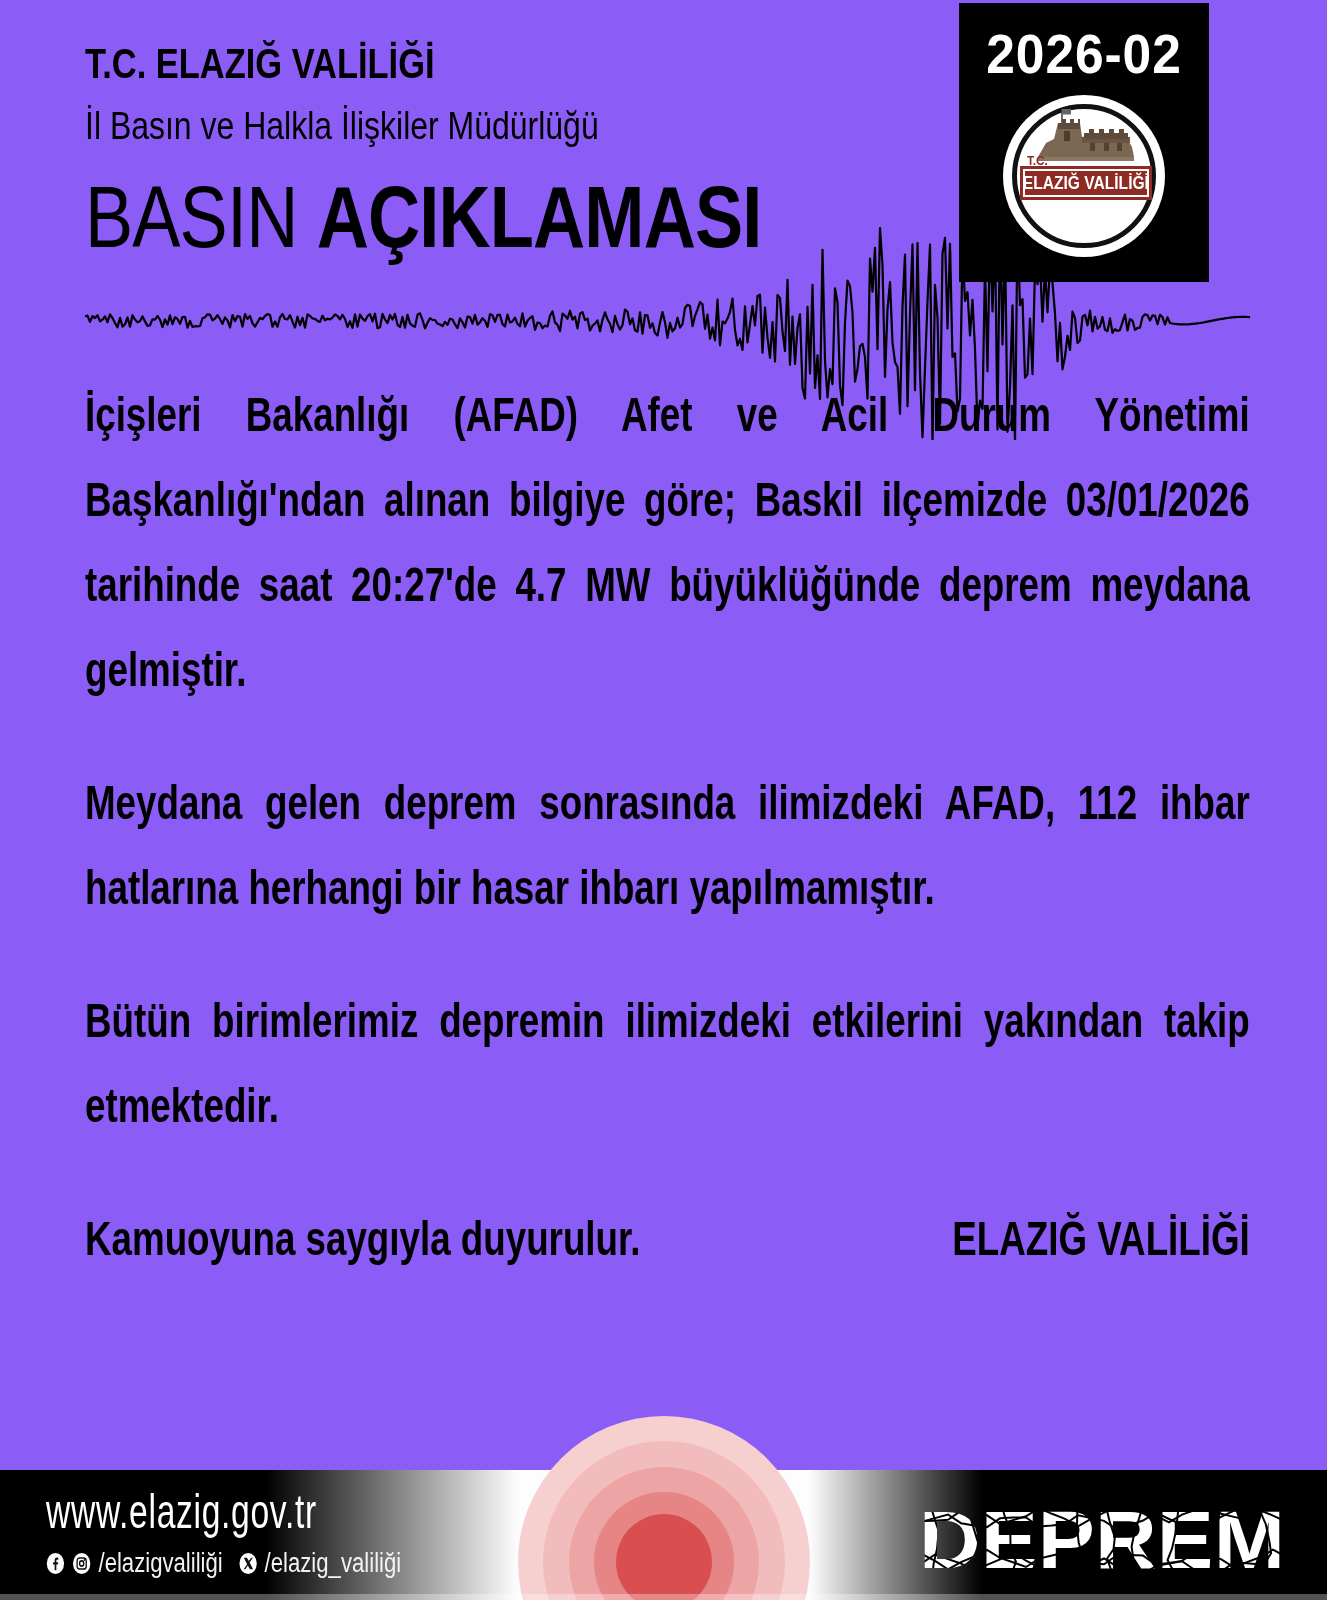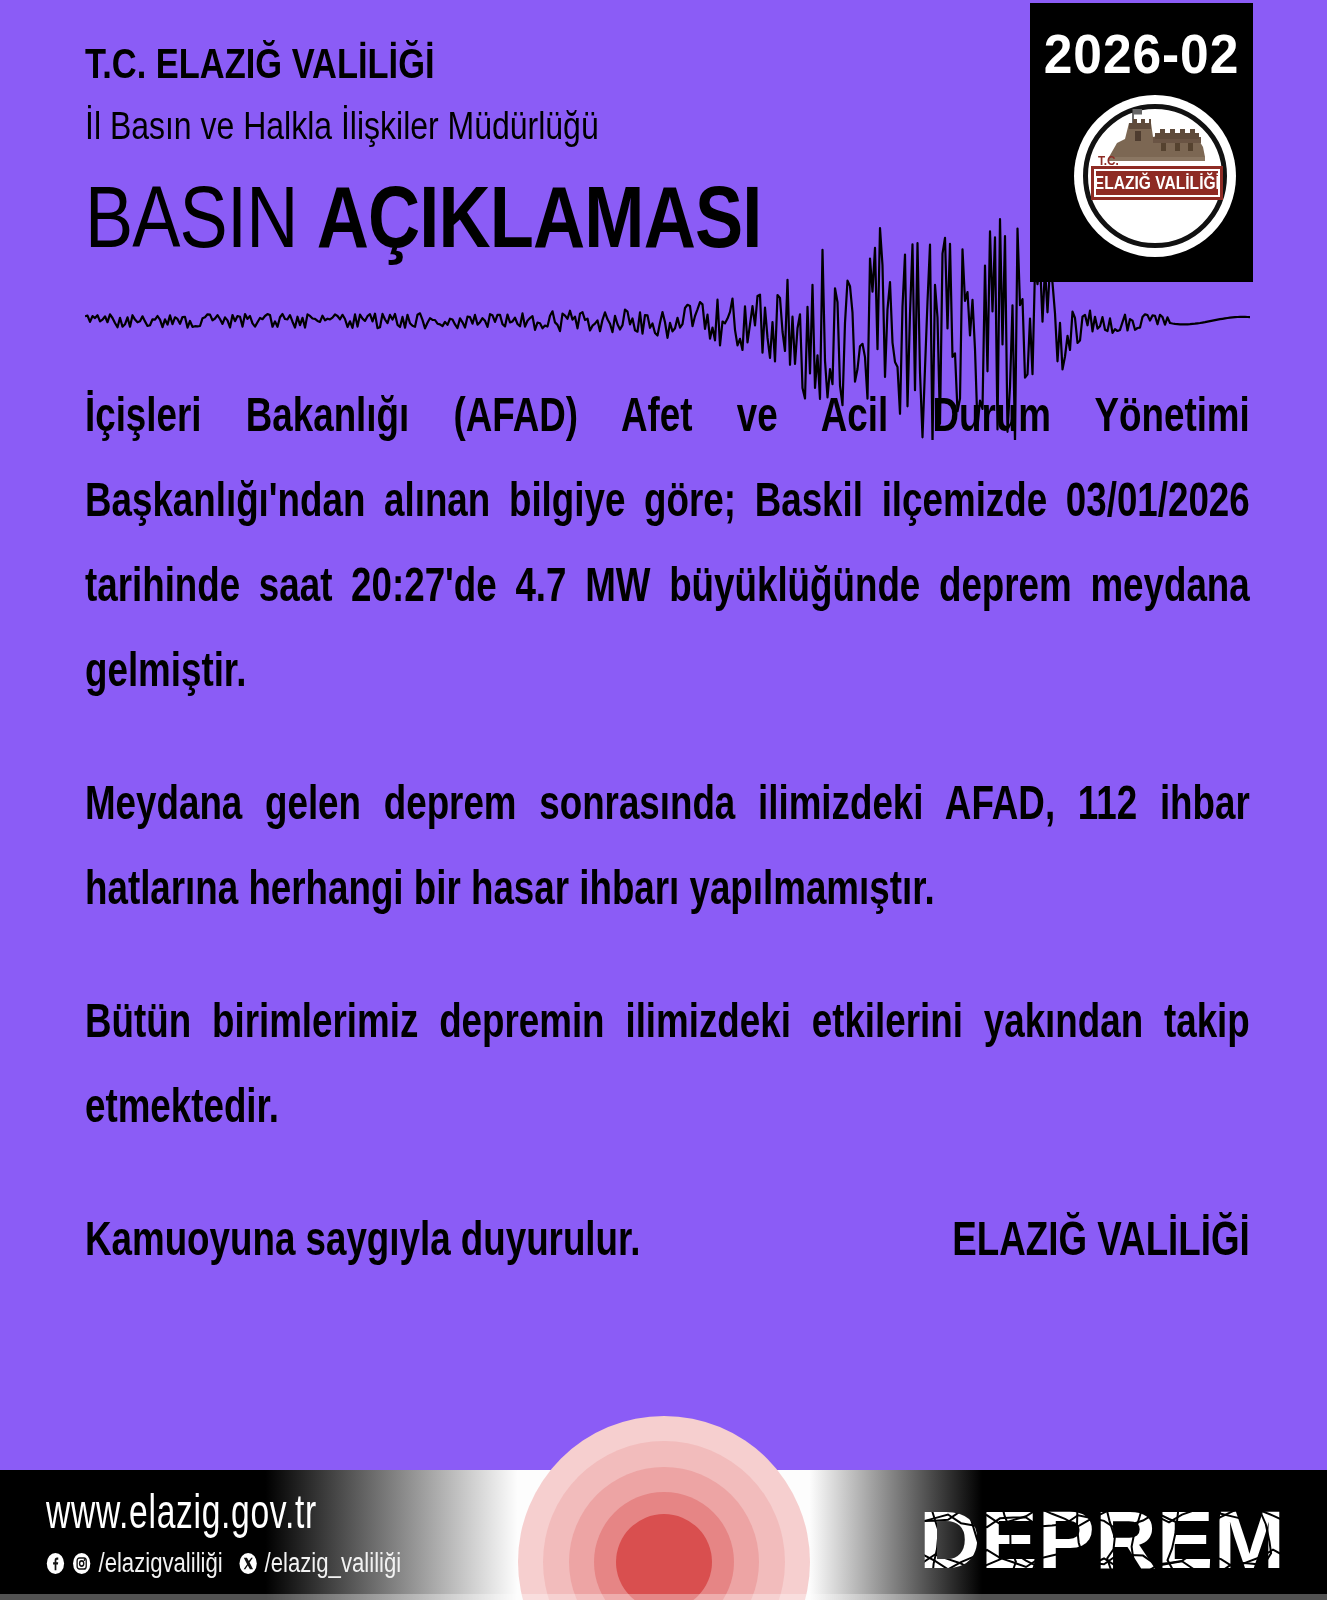--- a/index.html
+++ b/index.html
@@ -12,21 +12,21 @@
 
   
   .header{position:absolute;left:85px;top:40px;width:1100px;transform:scaleX(0.82);}
   .org1{font-size:42px;font-weight:bold;letter-spacing:0;}
   .org2{font-size:39px;font-weight:normal;margin-top:16px;}
   .doc-title{font-size:88px;margin-top:18px;letter-spacing:-1px;white-space:nowrap;}
   .t-light{font-weight:400;}
   .t-bold{font-weight:800;}
 
   
-  .issue-box{position:absolute;left:1030px;top:3px;width:223px;height:279px;background:#000;}
+  .issue-box{position:absolute;left:959px;top:3px;width:250px;height:279px;background:#000;}
   .issue-number{margin-top:18px;text-align:center;color:#fff;font-size:56px;font-weight:bold;
     transform:scaleX(0.92);transform-origin:50% 0;letter-spacing:1px;}
   .logo{position:absolute;left:44px;top:92px;width:162px;height:162px;border-radius:50%;background:#fff;}
   .logo-ring{position:absolute;inset:9px;border:5px solid #111;border-radius:50%;}
   .logo-castle{position:absolute;left:21px;top:12px;}
   .logo-tc{position:absolute;left:24px;top:58px;font-size:13px;font-weight:bold;color:#8e2b24;
     transform:scaleX(.9);transform-origin:0 0;}
   .logo-banner{position:absolute;left:20px;top:74px;width:122px;height:24px;background:#8e2b24;
     border:2px solid #fff;outline:3px solid #8e2b24;display:flex;align-items:center;justify-content:center;}
   .logo-banner span{color:#fff;font-weight:bold;font-size:19px;white-space:nowrap;

